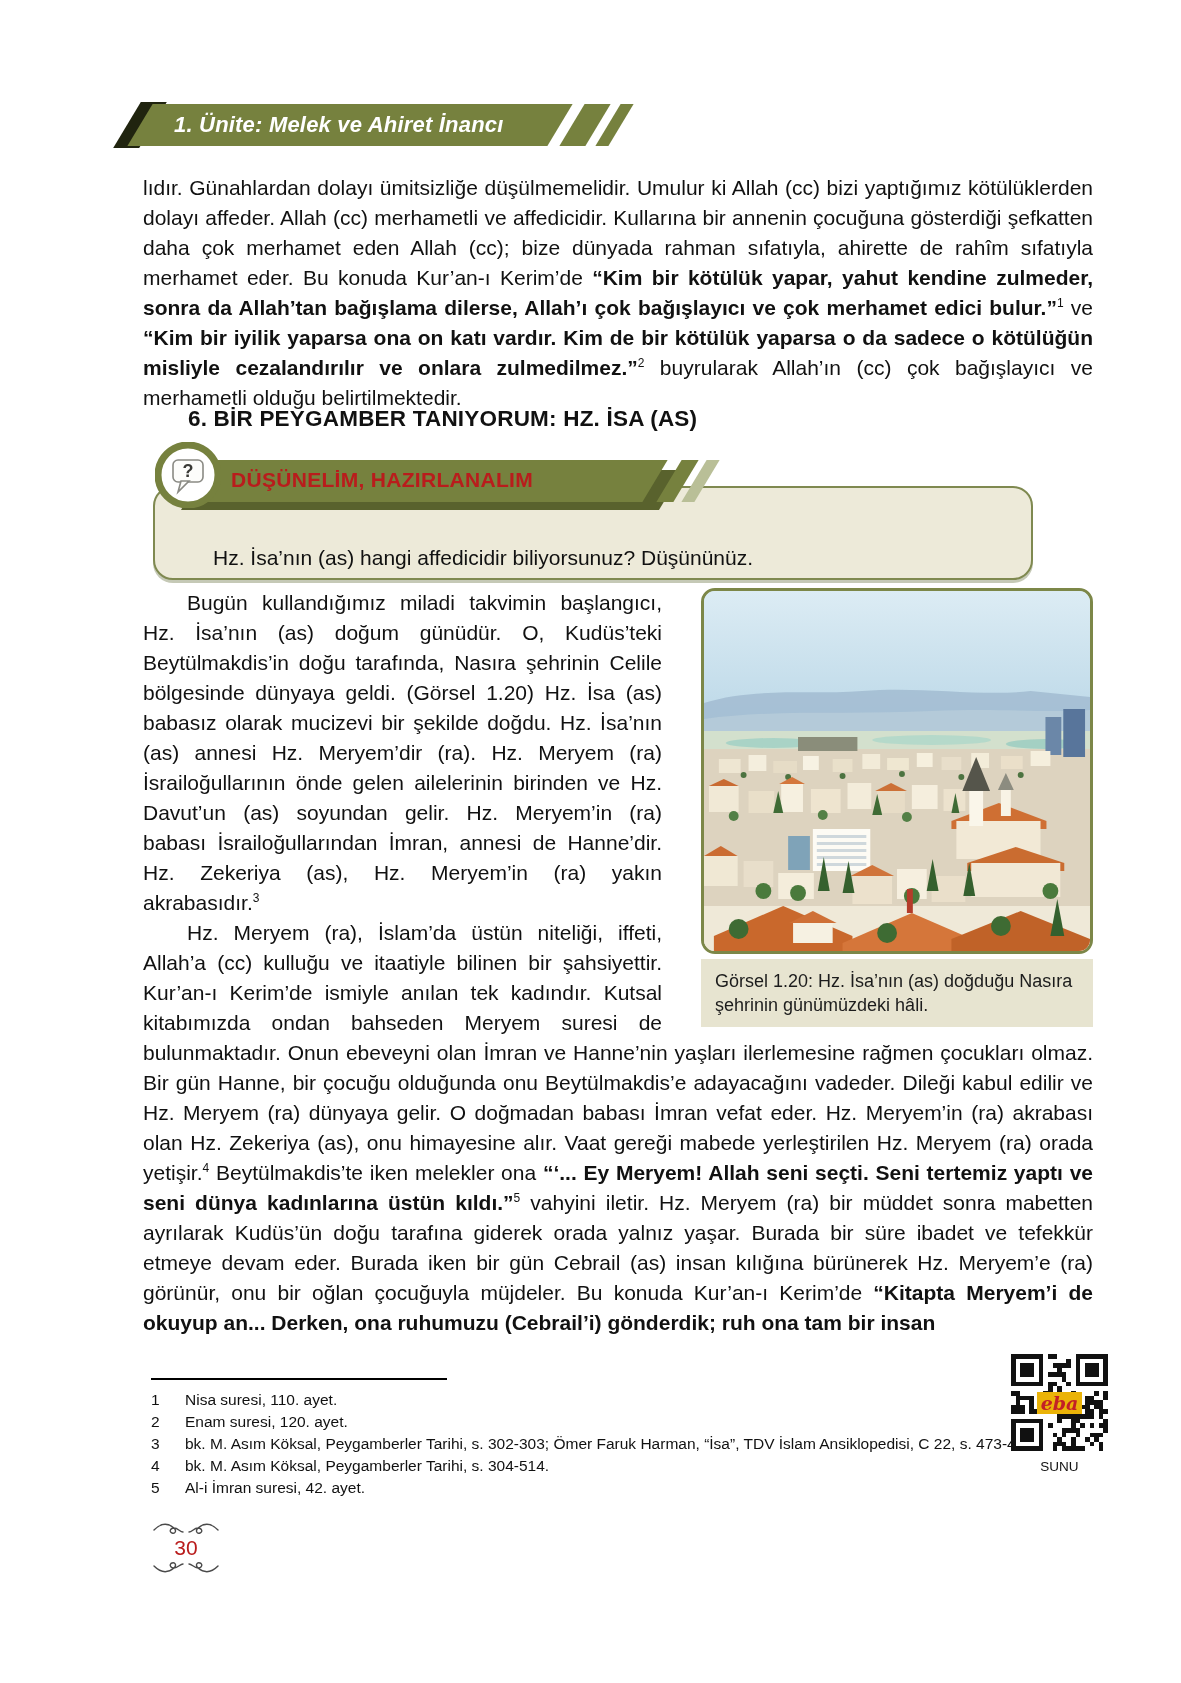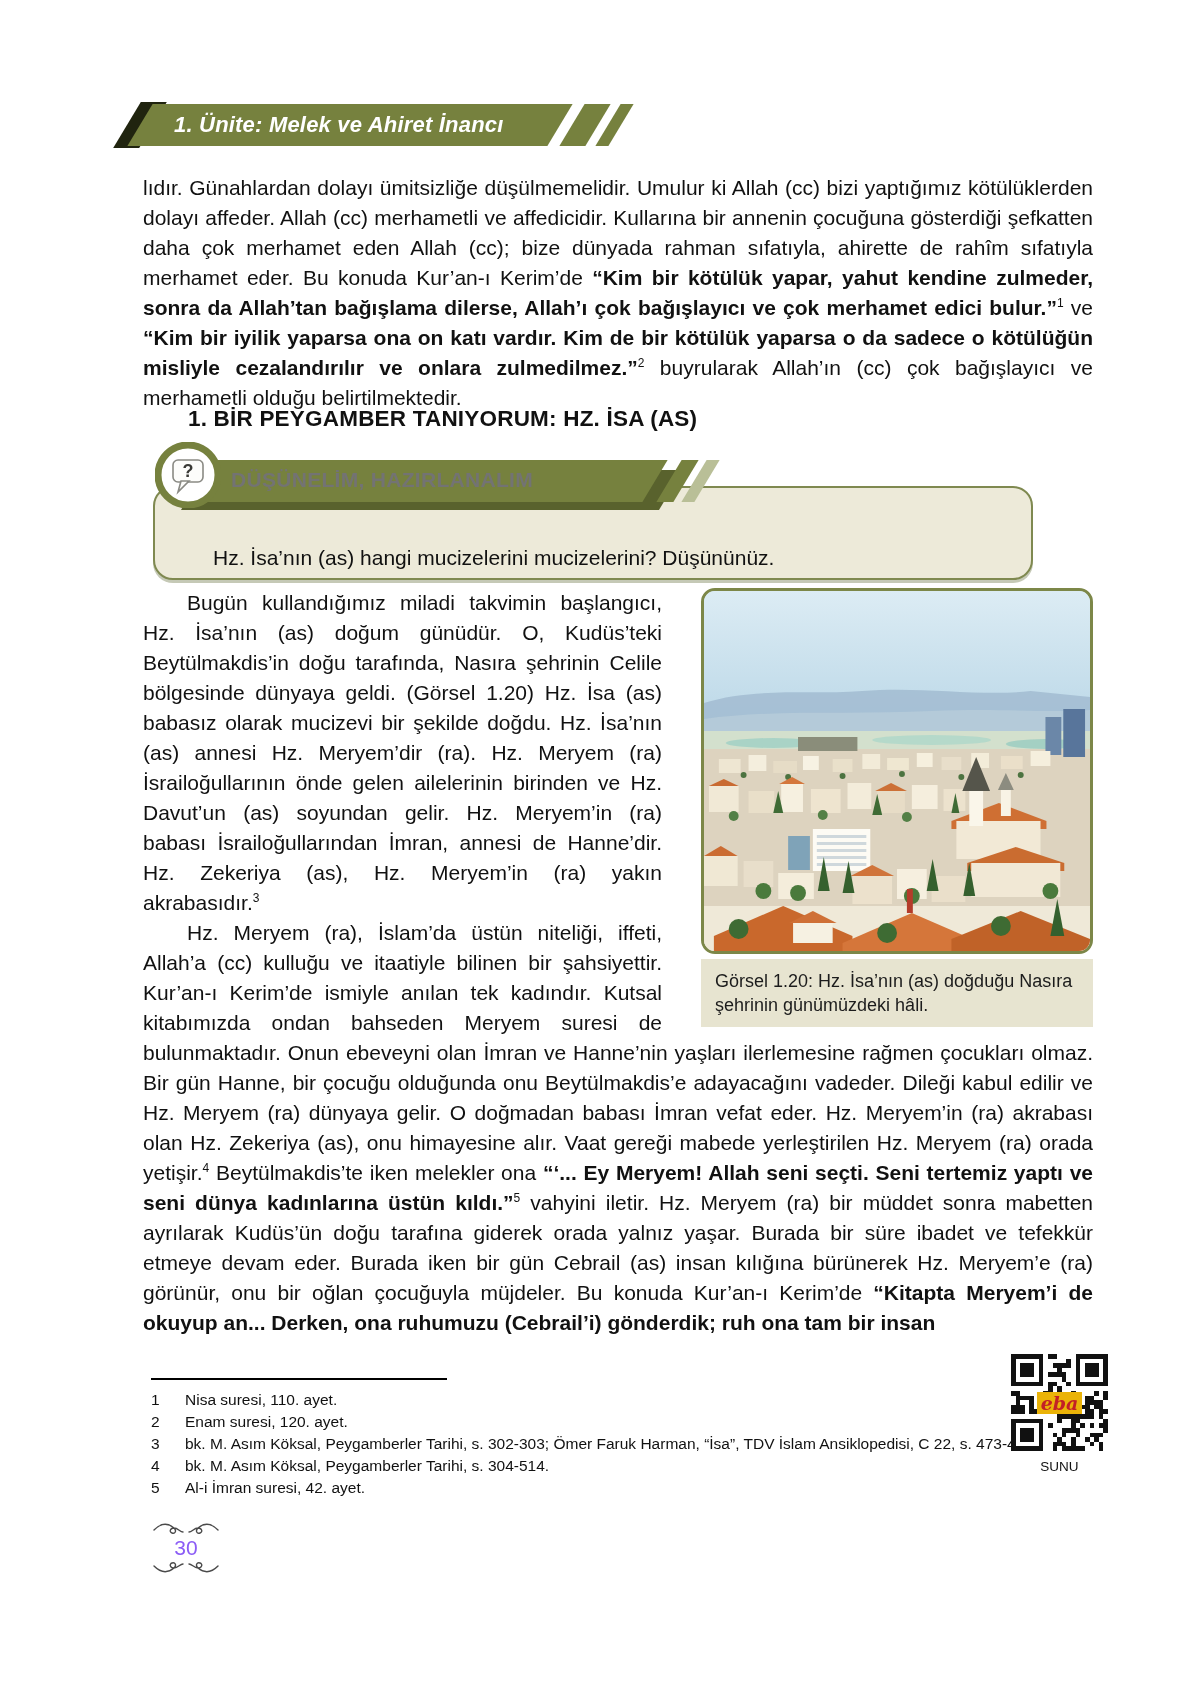--- a/index.html
+++ b/index.html
@@ -20,21 +20,21 @@
   .intro{position:absolute;top:152px;left:115px;width:950px;}
   .margin-note{position:absolute;top:370px;left:683px;width:388px;font-size:21.5px;line-height:29px;text-align:left;}
   .section-heading{position:absolute;top:406px;left:160px;font-size:22.5px;font-weight:bold;letter-spacing:.2px;}
   
   .think{position:absolute;top:448px;left:125px;width:880px;height:132px;}
   .think-panel{position:absolute;top:38px;left:0;width:876px;height:90px;background:#edead9;border:2px solid #7f8950;border-radius:20px;box-shadow:0 3px 0 rgba(90,99,45,.35);}
   .tb-shadow{position:absolute;top:22px;left:40px;width:478px;height:40px;background:#59622d;transform:skewX(-31deg);}
   .tb-main{position:absolute;top:12px;left:32px;width:470px;height:42px;background:#76813e;transform:skewX(-31deg);}
   .tb-slash1{position:absolute;top:12px;left:516px;width:17px;height:42px;background:#76813e;transform:skewX(-31deg);}
   .tb-slash2{position:absolute;top:12px;left:541px;width:13px;height:42px;background:#b9bf97;transform:skewX(-31deg);}
-  .tb-title{position:absolute;top:20px;left:78px;color:#737373;font-size:21px;font-weight:bold;letter-spacing:.3px;}
+  .tb-title{position:absolute;top:20px;left:78px;color:#b91c1c;font-size:21px;font-weight:bold;letter-spacing:.3px;}
   .tb-icon{position:absolute;top:-6px;left:2px;width:66px;height:66px;}
   .tb-question{position:absolute;top:98px;left:60px;width:800px;font-size:21px;}
   
   .main{position:absolute;top:588px;left:115px;width:950px;}
   .figure{float:right;width:392px;margin:0 0 10px 18px;padding-left:21px;}
   .photo{box-sizing:border-box;width:392px;height:366px;border:3px solid #7c8748;border-radius:14px;overflow:hidden;background:#cfe2ee;}
   .photo svg{display:block;width:100%;height:100%;}
   .caption{margin-top:5px;background:#e7e4d0;padding:10px 14px;font-size:18px;line-height:24px;color:#1c1c1c;}
   .main .para{margin:0 0 0 0;}
   .main .para + .para{margin-top:0;}
@@ -46,57 +46,57 @@
   .fn-num{width:34px;flex:0 0 34px;}
   .fn-text{flex:1;}
   
   .qr{position:absolute;top:1354px;left:983px;width:97px;height:97px;background:#fff;}
   .qr svg{display:block;width:97px;height:97px;}
   .qr-logo{position:absolute;top:38px;left:26px;width:45px;height:22px;background:#eab308;display:flex;align-items:center;justify-content:center;
     font-family:"DejaVu Serif", serif;font-style:italic;font-weight:bold;font-size:19px;color:#c32026;}
   .qr-label{position:absolute;top:1459px;left:983px;width:97px;text-align:center;font-size:13.5px;color:#111;}
   
   .pagenum{position:absolute;top:1520px;left:122px;width:72px;text-align:center;}
-  .pagenum .num{font-size:21px;color:#8b5cf6;line-height:24px;}
+  .pagenum .num{font-size:21px;color:#b91c1c;line-height:24px;}
   .flourish{display:block;margin:0 auto;}
 </style>
 </head>
 <body>
 
 <div class="page">
 
   <div class="unit-banner">
     <div class="ub-dark"></div>
     <div class="ub-main"></div>
     <div class="ub-slash1"></div>
     <div class="ub-slash2"></div>
     <div class="ub-title">1. Ünite: Melek ve Ahiret İnancı</div>
   </div>
 
   <p class="para intro"><span>lıdır. Günahlardan dolayı ümitsizliğe düşülmemelidir. Umulur ki Allah (cc) bizi yaptığımız kötülüklerden dolayı affeder. Allah (cc) merhametli ve affedicidir. Kullarına bir annenin çocuğuna gösterdiği şefkatten daha çok merhamet eden Allah (cc); bize dünyada rahman sıfatıyla, ahirette de rahîm sıfatıyla merhamet eder. Bu konuda Kur’an-ı Kerim’de </span><span style="font-weight: bold;">“Kim bir kötülük yapar, yahut kendine zulmeder, sonra da Allah’tan bağışlama dilerse, Allah’ı çok bağışlayıcı ve çok merhamet edici bulur.”</span><sup>1</sup><span> ve </span><span style="font-weight: bold;">“Kim bir iyilik yaparsa ona on katı vardır. Kim de bir kötülük yaparsa o da sadece o kötülüğün misliyle cezalandırılır ve onlara zulmedilmez.”</span><sup>2</sup><span> buyrularak Allah’ın (cc) çok bağışlayıcı ve merhametli olduğu belirtilmektedir.</span></p>
 
 
-  <div class="section-heading">1. BİR PEYGAMBER TANIYORUM: HZ. İSA (AS)</div>
+  <div class="section-heading">6. BİR PEYGAMBER TANIYORUM: HZ. İSA (AS)</div>
 
   <div class="think">
     <div class="think-panel"></div>
     <div class="tb-shadow"></div>
     <div class="tb-main"></div>
     <div class="tb-slash1"></div>
     <div class="tb-slash2"></div>
     <div class="tb-title">DÜŞÜNELİM, HAZIRLANALIM</div>
     <div class="tb-icon">
       <svg viewBox="0 0 66 66">
         <circle cx="33" cy="33" r="30" fill="#ffffff" stroke="#76813e" stroke-width="7"></circle>
         <rect x="18" y="18" width="30" height="22" rx="5" fill="#fdfdfb" stroke="#8a8a84" stroke-width="1.6"></rect>
         <path d="M26,39 L23,50 L34,39 Z" fill="#fdfdfb" stroke="#8a8a84" stroke-width="1.6"></path>
         <text x="33" y="35" text-anchor="middle" font-size="18" font-family="Liberation Sans, sans-serif" font-weight="bold" fill="#3a3a36">?</text>
       </svg>
     </div>
-    <div class="tb-question">Hz. İsa’nın (as) hangi mucizelerini mucizelerini? Düşününüz.</div>
+    <div class="tb-question">Hz. İsa’nın (as) hangi affedicidir biliyorsunuz? Düşününüz.</div>
   </div>
 
   <div class="main">
     <div class="figure">
       <div class="photo">
         <svg viewBox="0 0 390 360" preserveAspectRatio="none" role="img">
           <defs>
             <linearGradient id="sky" x1="0" y1="0" x2="0" y2="1">
               <stop offset="0" stop-color="#dcecf4"></stop>
                 <stop offset="1" stop-color="#b2d2e4"></stop>

